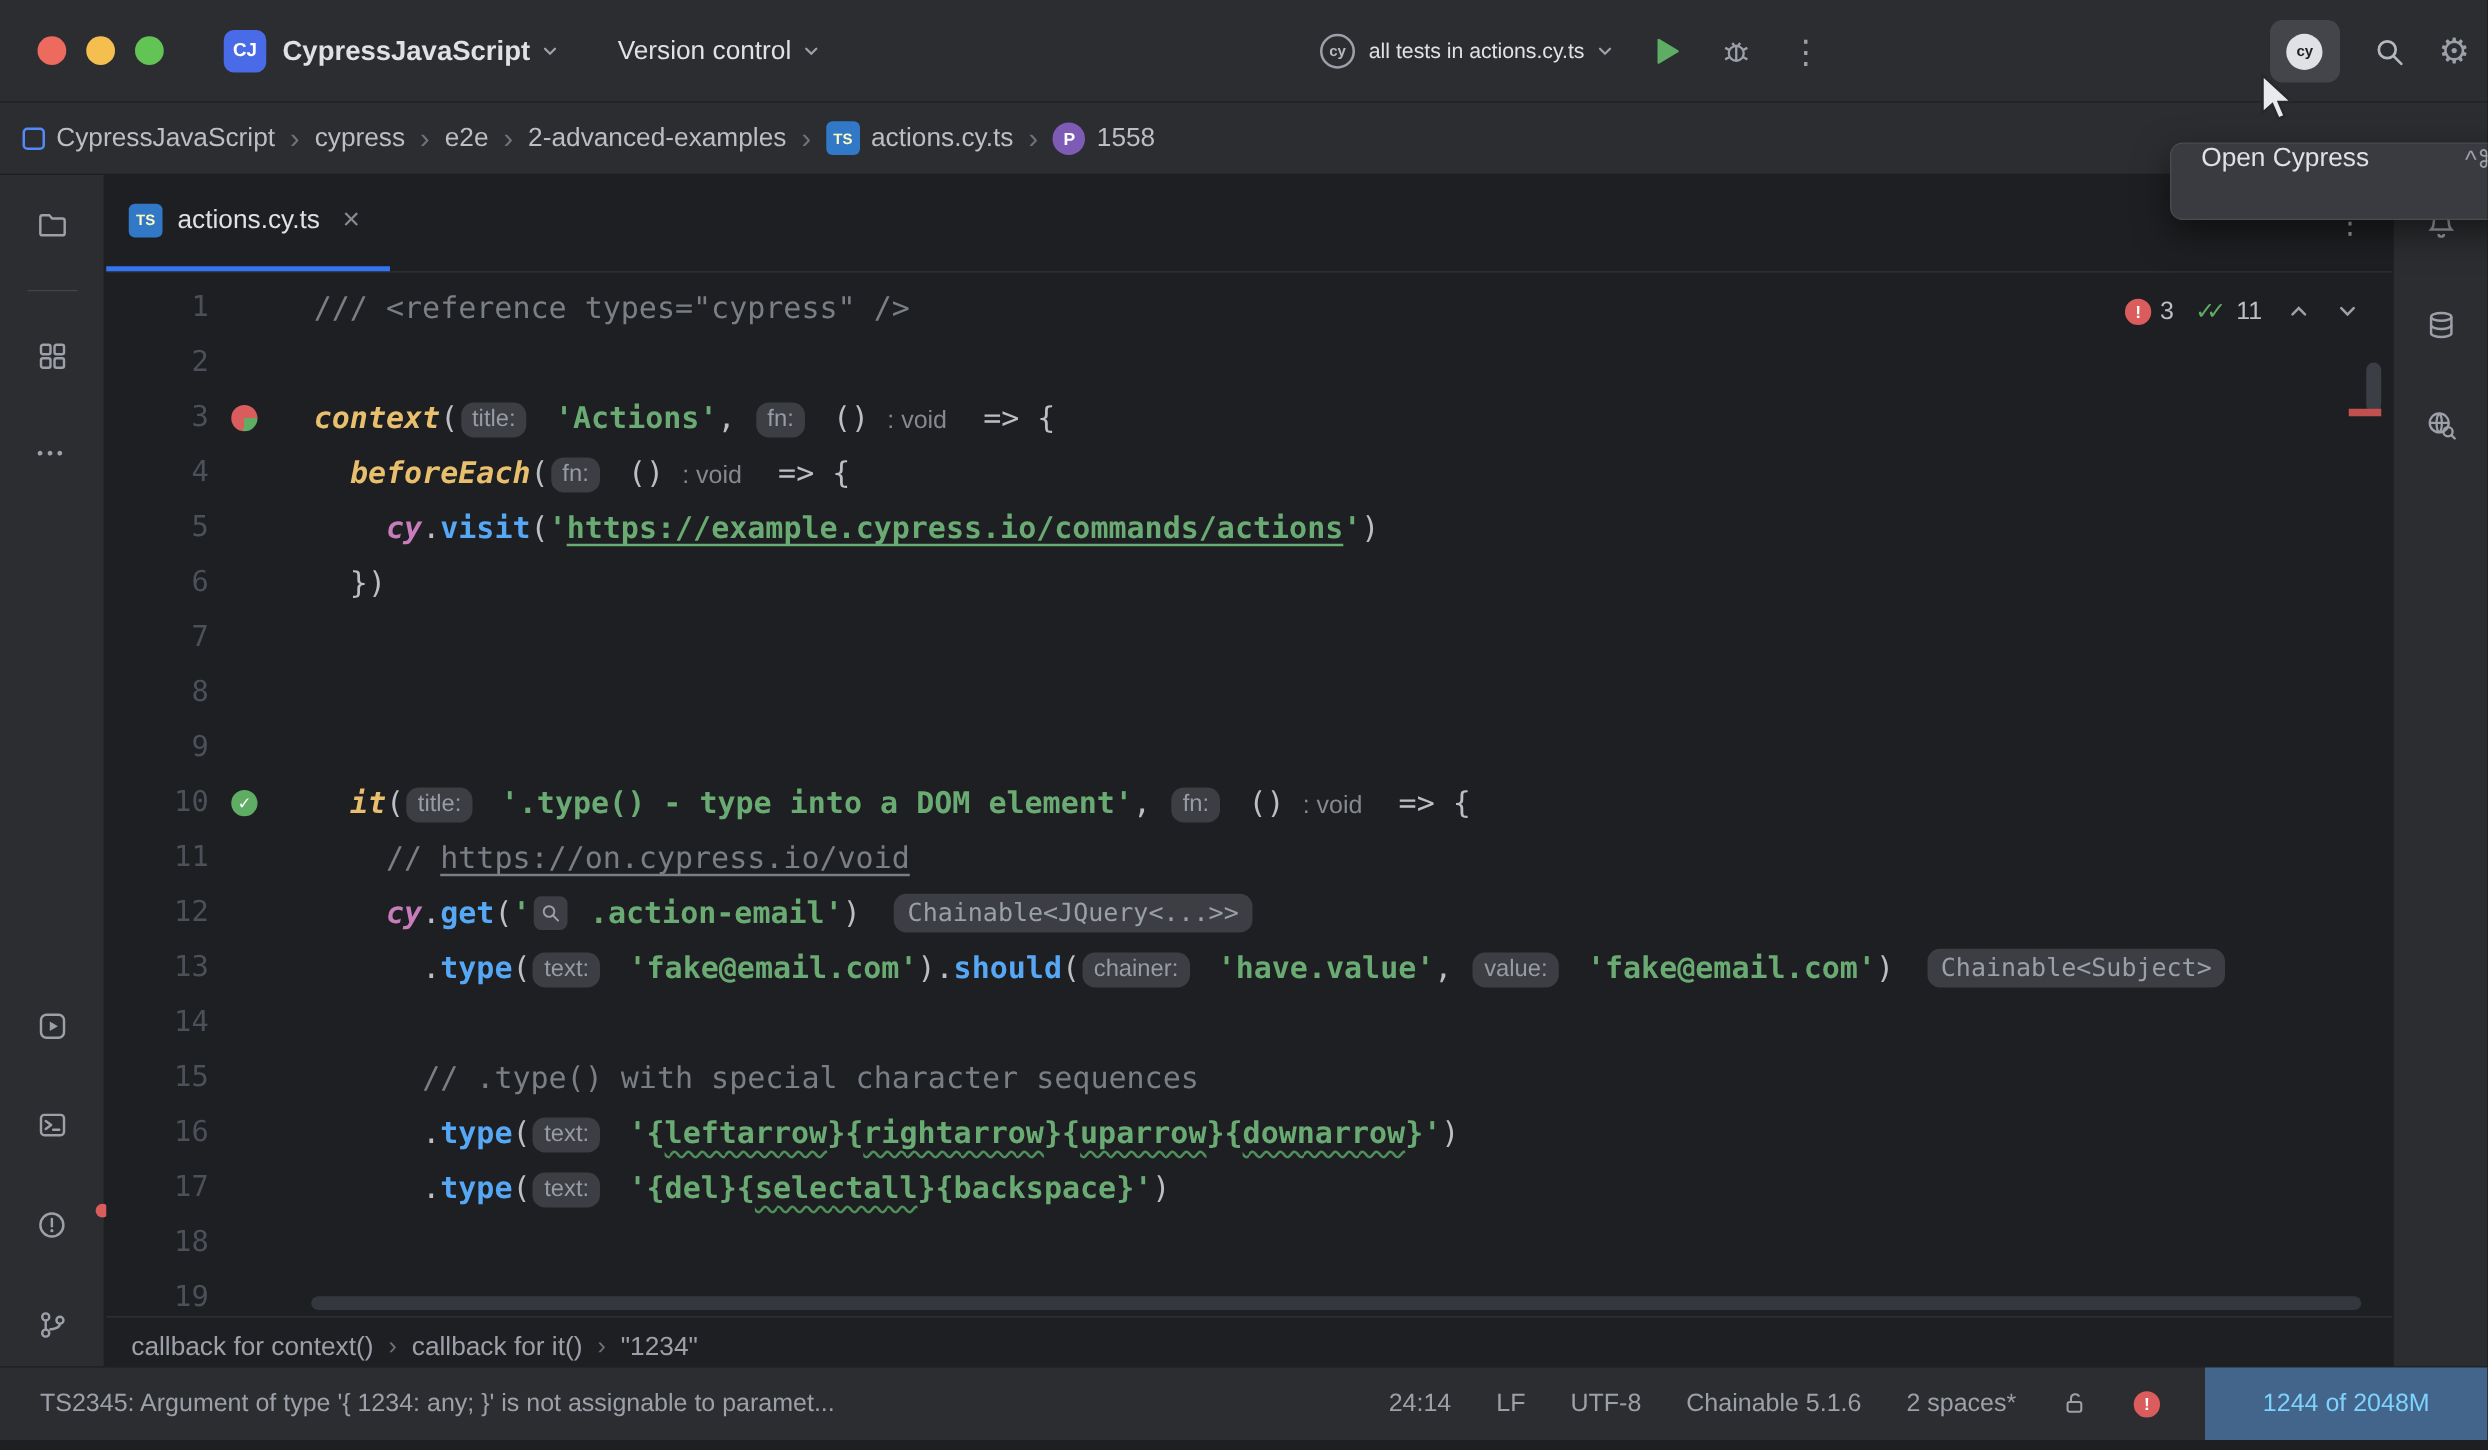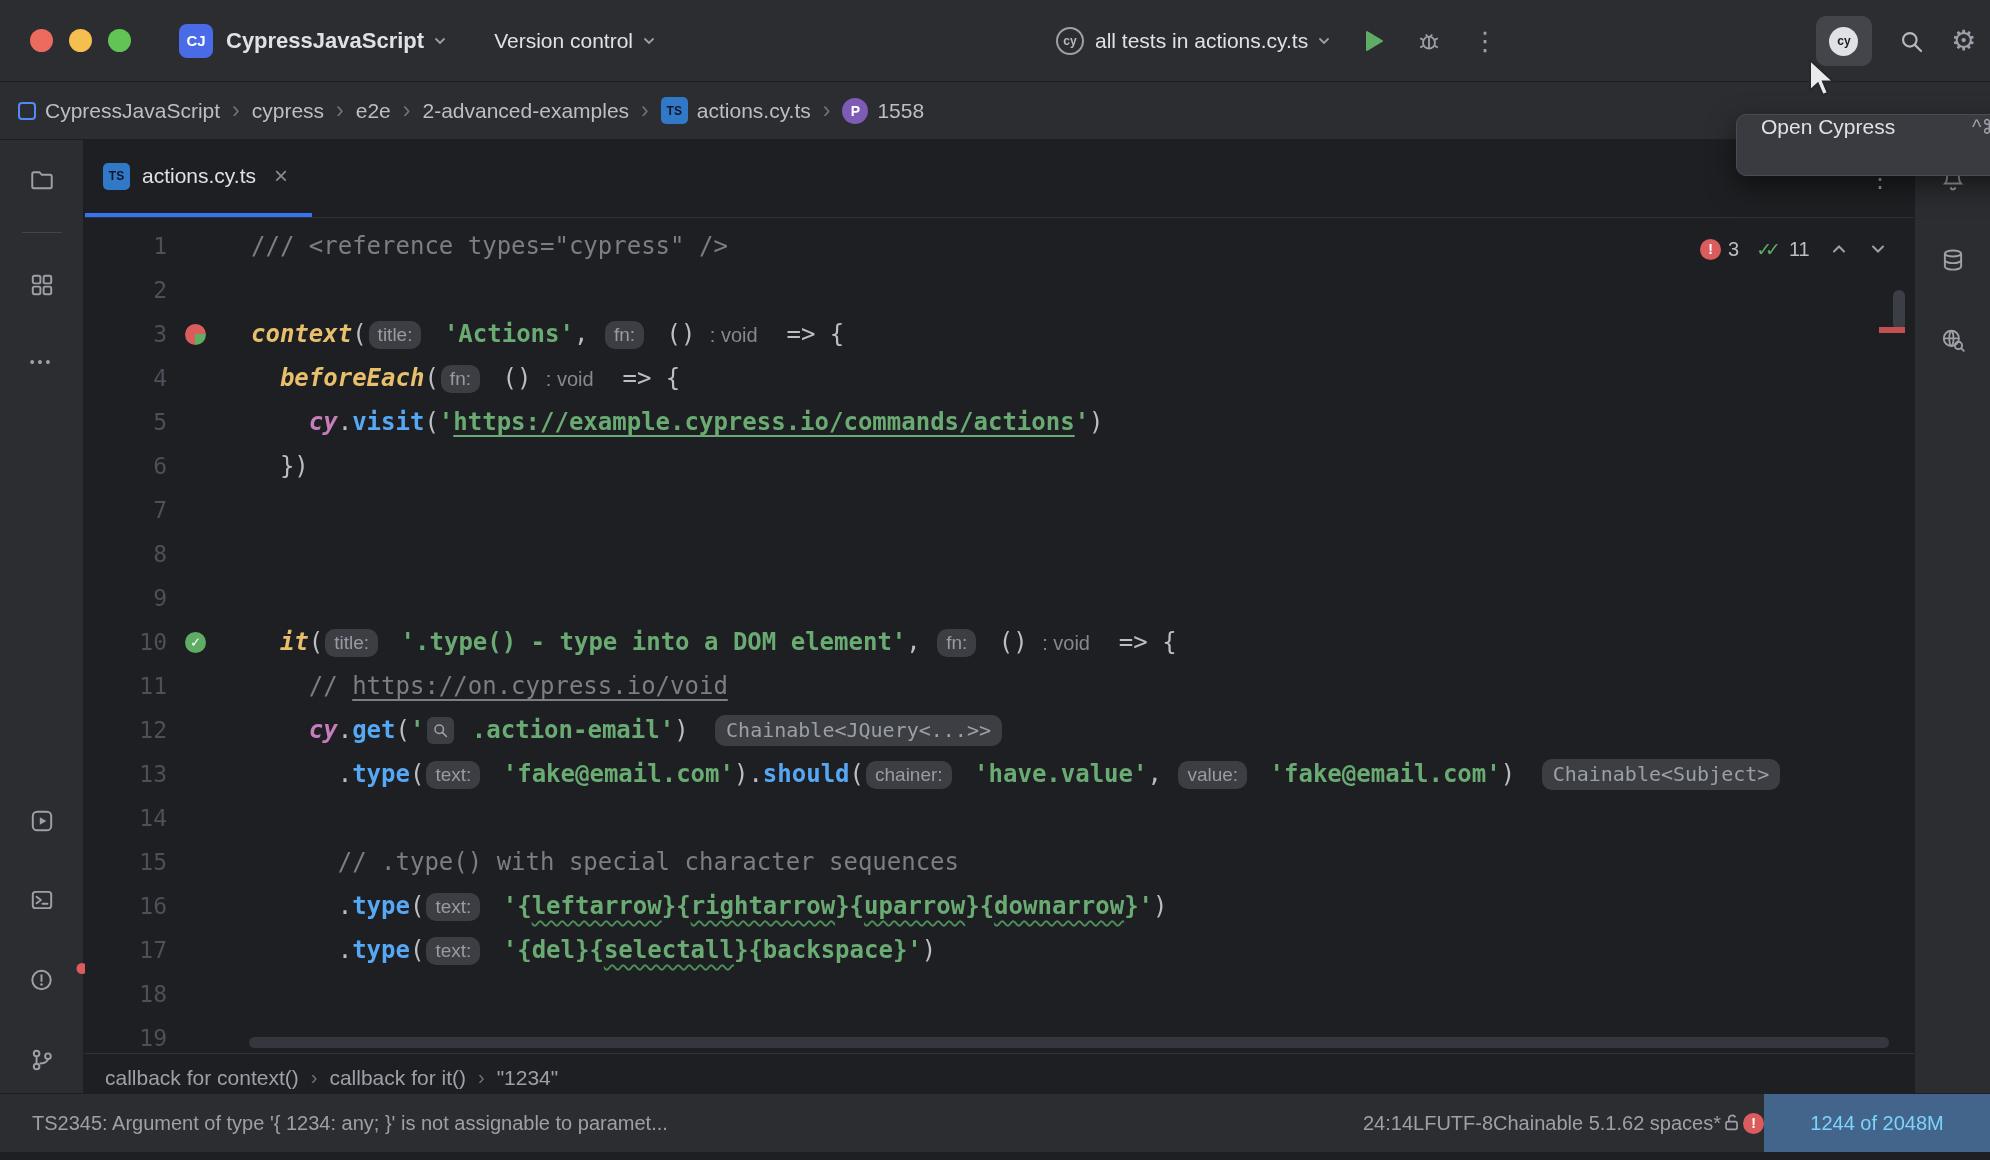--- a/index.html
+++ b/index.html
@@ -18,36 +18,36 @@
   .light { width:23px; height:23px; border-radius:50%; }
   .light.red { background:#ec6a5e; } .light.yellow { background:#f4bf4f; } .light.green { background:#61c454; }
   .proj-badge { margin-left:48px; width:34px; height:34px; border-radius:8px; background:#4a6be8;
     color:#fff; font-weight:bold; font-size:15px; display:flex; align-items:center; justify-content:center; }
   .proj-name { margin-left:13px; font-size:22px; font-weight:600; color:#dfe1e5; }
   .chev { margin-left:8px; }
   .menu-item { margin-left:46px; font-size:21px; color:#dfe1e5; display:flex; align-items:center; }
   .run-group { position:absolute; left:1056px; top:0; height:82px; display:flex; align-items:center; }
   .cy-ring { width:28px; height:28px; border-radius:50%; border:2px solid #9da0a8; color:#b6b9c0;
     font-size:12px; font-weight:bold; display:flex; align-items:center; justify-content:center; }
-  .run-name { margin-left:11px; font-size:21px; color:#dfe1e5; }
+  .run-name { margin-left:11px; font-size:17px; color:#dfe1e5; }
   .tb-icon { margin-left:30px; display:flex; align-items:center; }
   .more-v { font-size:26px; color:#9da0a8; margin-left:30px; }
   .right-icons { position:absolute; right:14px; top:0; height:82px; display:flex; align-items:center; gap:26px; }
   .cy-btn { width:56px; height:50px; border-radius:10px; background:#43454a; display:flex; align-items:center; justify-content:center; }
   .cy-chip { width:29px; height:29px; border-radius:50%; background:#dfe1e5; color:#1e1f22;
     font-size:12px; font-weight:bold; display:flex; align-items:center; justify-content:center; }
   .gear { font-size:28px; color:#9da0a8; line-height:1; }
 
   
   .crumb-bar { position:absolute; left:0; top:82px; width:1990px; height:58px; background:#2b2d30;
     border-bottom:1px solid #1e1f22; display:flex; align-items:center; padding-left:18px; font-size:21px; color:#bcbec4; }
   .crumb { display:flex; align-items:center; gap:9px; }
   .crumb-sep { color:#6f737a; font-size:23px; margin:0 12px; }
   .crumb-ic-project { width:18px; height:18px; border:2px solid #548af7; border-radius:4px; }
-  .crumb-ic-ts, .tab-ts { width:27px; height:27px; border-radius:5px; background:#3178c6; color:#0f172a;
+  .crumb-ic-ts, .tab-ts { width:27px; height:27px; border-radius:5px; background:#3178c6; color:#fef9c3;
     font-size:12px; font-weight:bold; display:flex; align-items:center; justify-content:center; }
   .crumb-ic-p { width:26px; height:26px; border-radius:50%; background:#7e5bb5; color:#fff;
     font-size:14px; font-weight:bold; display:flex; align-items:center; justify-content:center; }
 
   
   .stripe-left { position:absolute; left:0; top:140px; width:84px; height:961px; background:#2b2d30;
     border-right:1px solid #1e1f22; }
   .stripe-right { position:absolute; right:0; top:140px; width:76px; height:961px; background:#2b2d30;
     border-left:1px solid #1e1f22; }
   .stripe-ic { position:absolute; left:50%; transform:translate(-50%,-50%); display:flex; align-items:center; justify-content:center; }
@@ -105,21 +105,21 @@
 
   
   .member-bar { position:absolute; left:0; bottom:0; width:1829px; height:48px; background:#1e1f22;
     border-top:1px solid #323438; display:flex; align-items:center; padding-left:20px; font-size:21px; color:#9da0a8; }
   .member-bar .crumb-sep { font-size:20px; }
 
   
   .status-bar { position:absolute; left:0; top:1093px; width:1990px; height:59px; background:#2b2d30;
     border-top:1px solid #1e1f22; display:flex; align-items:center; font-size:20px; color:#9da0a8; }
   .status-msg { margin-left:32px; }
-  .status-right { margin-left:auto; display:flex; align-items:center; height:100%; }
+  .status-right { margin-left:auto; display:flex; align-items:center; gap:36px; height:100%; }
   .memory { height:100%; min-width:226px; background:#44658b; color:#7dd3fc; display:flex; align-items:center; justify-content:center; padding:12px 24px; }
 
   
   .tooltip { position:absolute; left:1736px; top:114px; width:290px; height:62px; background:#393b40;
     border:1px solid #4a4c4f; border-radius:10px 0 0 10px; box-shadow:0 10px 28px rgba(0,0,0,.5);
     display:flex; align-items:flex-start; justify-content:space-between; padding:0 18px 0 24px; z-index:60; }
   .tt-label { color:#dfe1e5; font-size:21px; }
   .tt-key { color:#9da0a8; font-size:20px; }
 
   .cursor { position:absolute; left:1807px; top:58px; z-index:100; }

